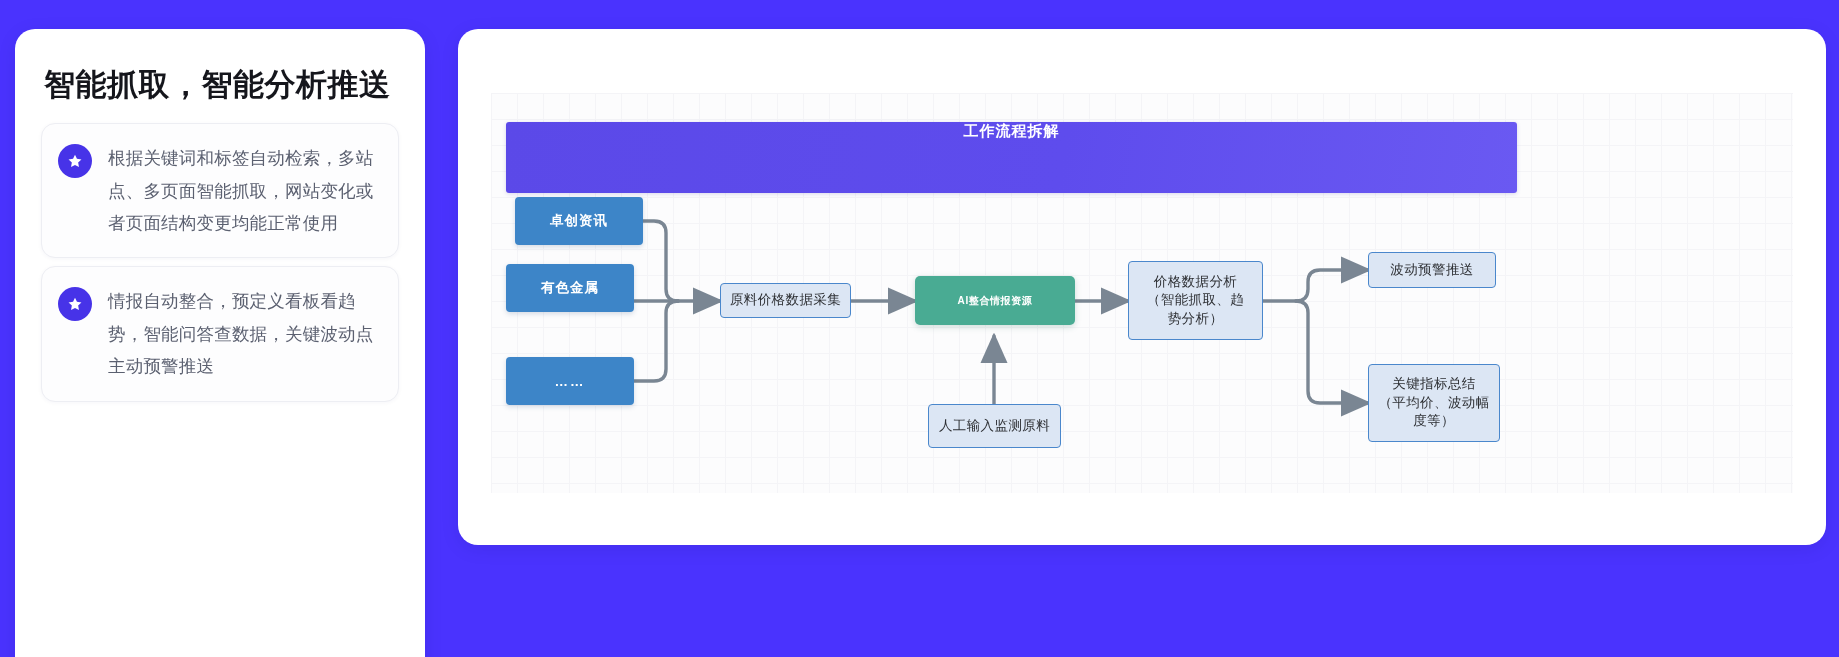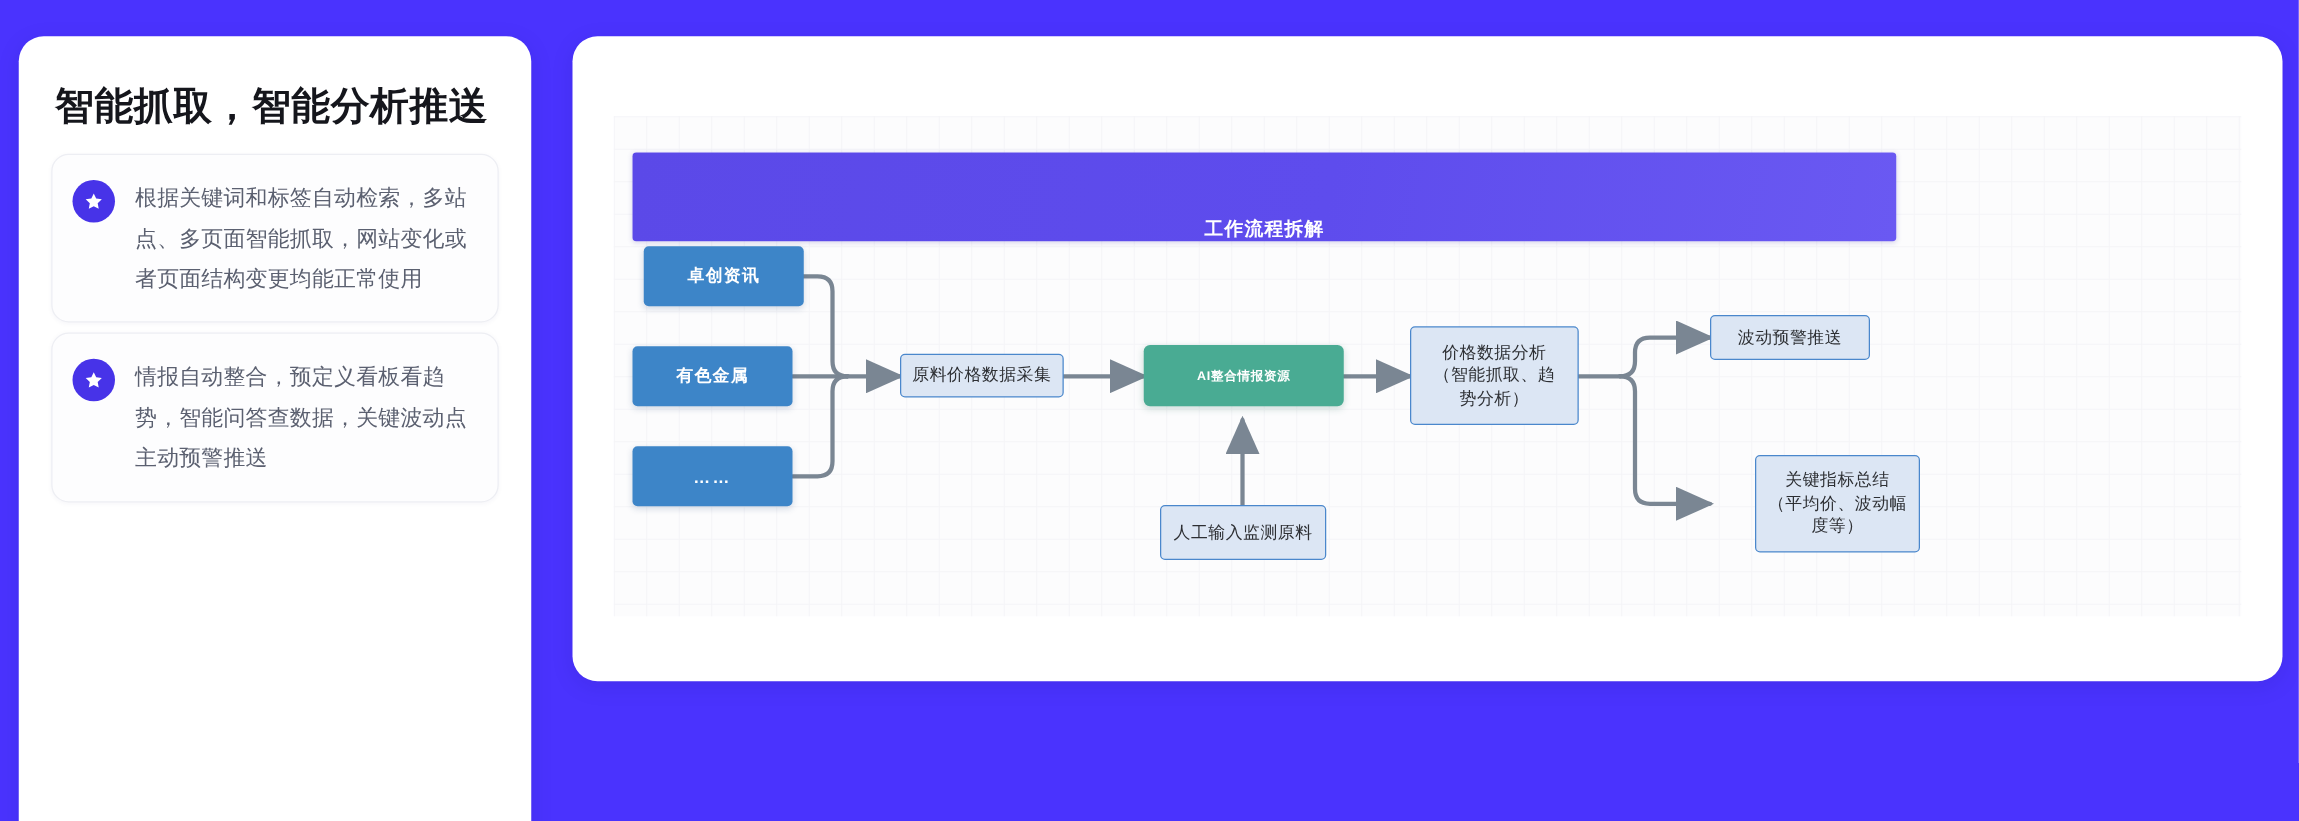--- a/index.html
+++ b/index.html
@@ -93,21 +93,21 @@
 
   #flow-banner {
     position: absolute;
     left: 15px;
     top: 29px;
     width: 1011px;
     height: 71px;
     border-radius: 3px;
     background: linear-gradient(100deg, #5b49e8 0%, #5e4ced 55%, #6a59f2 100%);
     display: flex;
-    align-items: flex-end;
+    align-items: flex-start;
     justify-content: center;
     box-shadow: 0 1px 4px rgba(60, 50, 160, 0.18);
   }
   #flow-banner .banner-text {
     color: #ffffff;
     font-size: 15px;
     font-weight: bold;
     letter-spacing: 1px;
   }
 
@@ -214,21 +214,21 @@
 
         <path d="M772,208 H805"></path>
         <path d="M805,208 Q817,208 817,196 V189 Q817,177 829,177 H877" marker-end="url(#arrow)"></path>
         <path d="M805,208 Q817,208 817,220 V298 Q817,310 829,310 H877" marker-end="url(#arrow)"></path>
       </g>
     </svg>
 
     <div class="node node-source" style="left:24px; top:104px; width:128px; height:48px;">
       <span>卓创资讯</span>
     </div>
-    <div class="node node-source" style="left:15px; top:184px; width:128px; height:48px;">
+    <div class="node node-source" style="left:15px; top:171px; width:128px; height:48px;">
       <span>有色金属</span>
     </div>
     <div class="node node-source node-dots" style="left:15px; top:264px; width:128px; height:48px;">
       <span>……</span>
     </div>
 
     <div class="node node-plain" style="left:229px; top:190px; width:131px; height:35px;">
       <span>原料价格数据采集</span>
     </div>
 
@@ -243,20 +243,20 @@
     <div class="node node-plain" style="left:637px; top:168px; width:135px; height:79px; flex-direction:column;">
       <span>价格数据分析</span>
       <span>（智能抓取、趋</span>
       <span>势分析）</span>
     </div>
 
     <div class="node node-plain" style="left:877px; top:159px; width:128px; height:36px;">
       <span>波动预警推送</span>
     </div>
 
-    <div class="node node-plain" style="left:877px; top:271px; width:132px; height:78px; flex-direction:column;margin-left:36px;">
+    <div class="node node-plain" style="left:877px; top:271px; width:132px; height:78px; flex-direction:column;">
       <span>关键指标总结</span>
       <span>（平均价、波动幅</span>
       <span>度等）</span>
     </div>
 
   </div>
 </div>
 
 </body></html>

